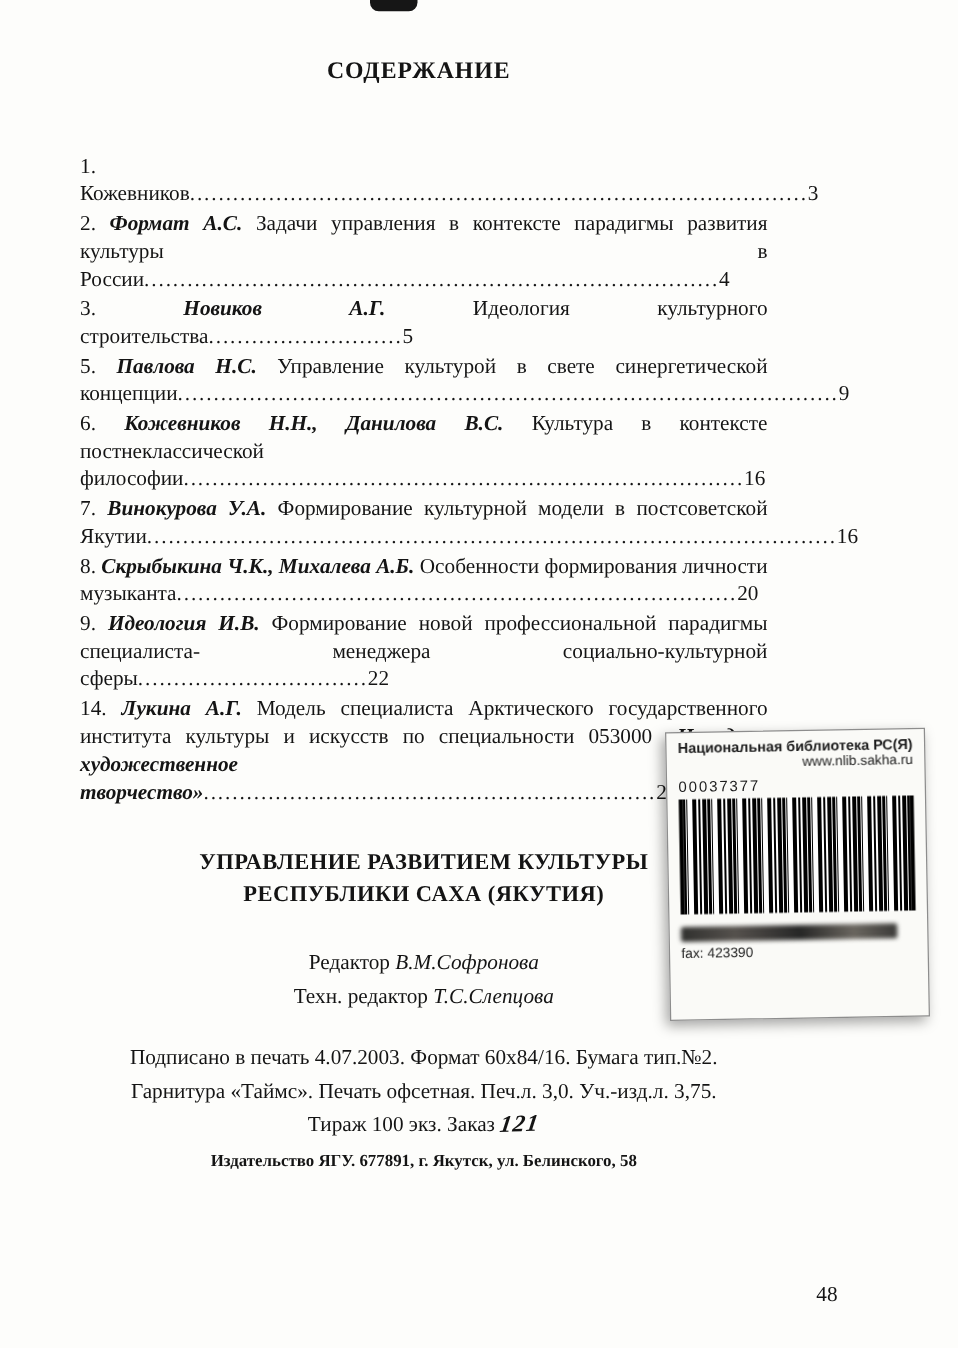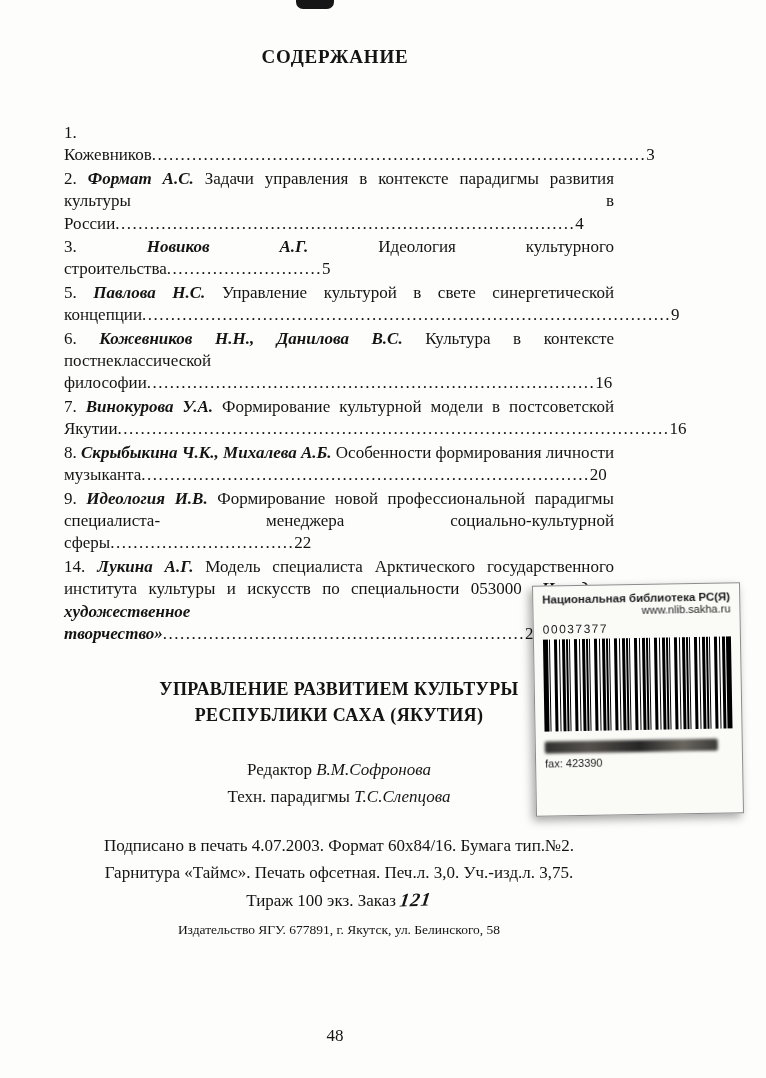--- a/index.html
+++ b/index.html
@@ -70,28 +70,28 @@
   .handwritten {
     display: inline-block;
     font-style: italic;
     font-weight: bold;
     font-size: 19px;
     transform: skewX(-10deg) rotate(-2deg);
     letter-spacing: 1px;
   }
   .publisher {
     font-size: 13.5px;
-    font-weight: normal;
+    font-weight: bold;
     line-height: 21px;
     margin-top: 5px;
   }
   .page-number {
     position: absolute;
     top: 1026px; left: 0; right: 0;
-    text-align: center;
+    text-align: right;
     font-size: 17px;
   }
   
   .sticker {
     position: absolute;
     left: 534px; top: 584px;
     width: 208px; height: 231px;
     box-sizing: border-box;
     padding: 7px 9px;
     background: #fafaf7;
@@ -166,21 +166,21 @@
     <p class="toc-entry"><span>14.</span> <span class="author">Лукина А.Г. </span><span>Модель специалиста Арктического государственного института культуры и искусств по специальности 053000 </span><span class="emph">«Народное художественное творчество»</span><span class="dots">...............................................................</span><span>27</span></p>
   </div>
 
   <div class="colophon">
     <div class="book-title">
       <div>УПРАВЛЕНИЕ РАЗВИТИЕМ КУЛЬТУРЫ</div>
       <div>РЕСПУБЛИКИ САХА (ЯКУТИЯ)</div>
     </div>
     <div class="editors">
       <div><span>Редактор </span><span class="it">В.М.Софронова</span></div>
-      <div><span>Техн. парадигмы </span><span class="it">Т.С.Слепцова</span></div>
+      <div><span>Техн. редактор </span><span class="it">Т.С.Слепцова</span></div>
     </div>
     <div class="printinfo">
       <div>Подписано в печать 4.07.2003. Формат 60х84/16. Бумага тип.№2.</div>
       <div>Гарнитура «Таймс». Печать офсетная. Печ.л. 3,0. Уч.-изд.л. 3,75.</div>
       <div><span>Тираж 100 экз. Заказ </span><span class="handwritten">121</span></div>
     </div>
     <div class="publisher">
       <div>Издательство ЯГУ. 677891, г. Якутск, ул. Белинского, 58</div>
     </div>
   </div>

